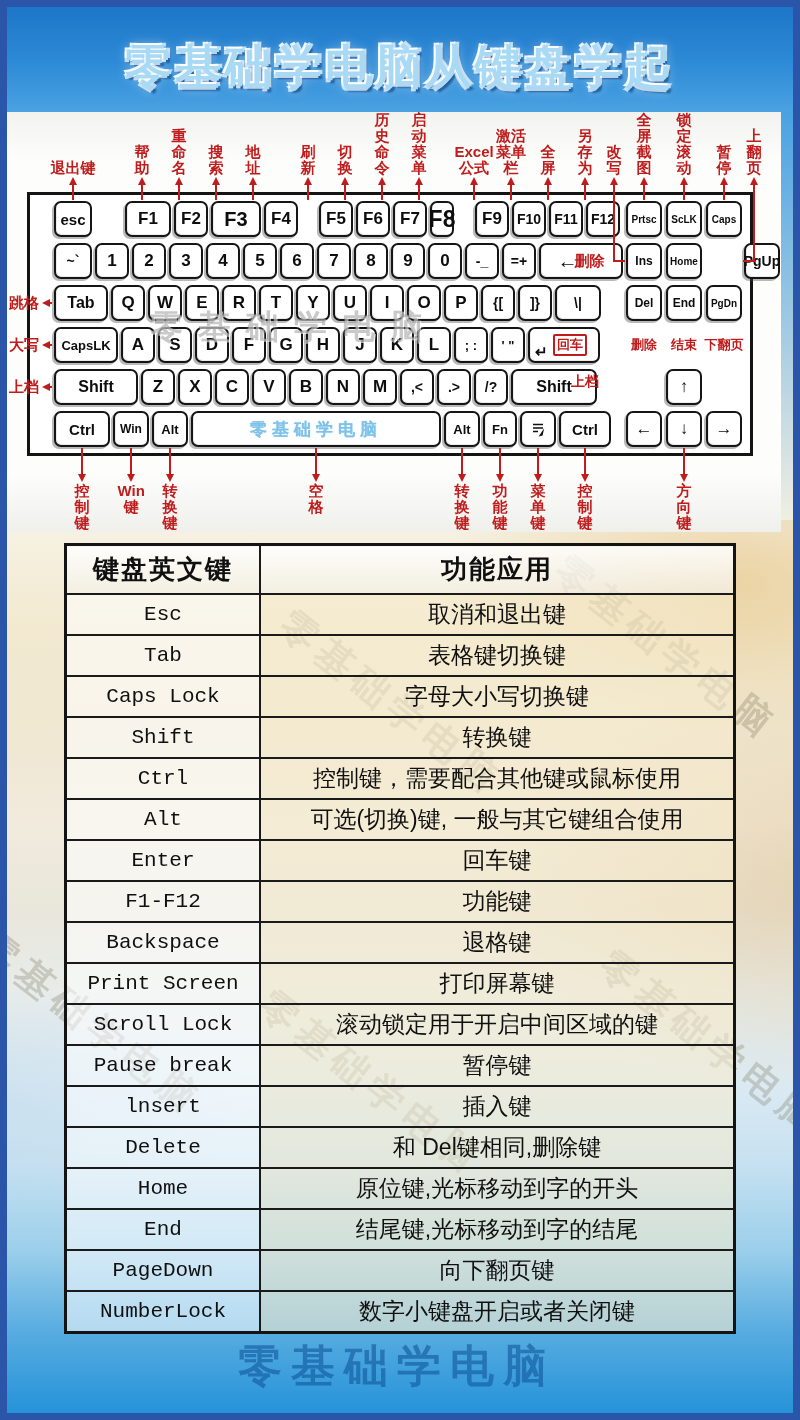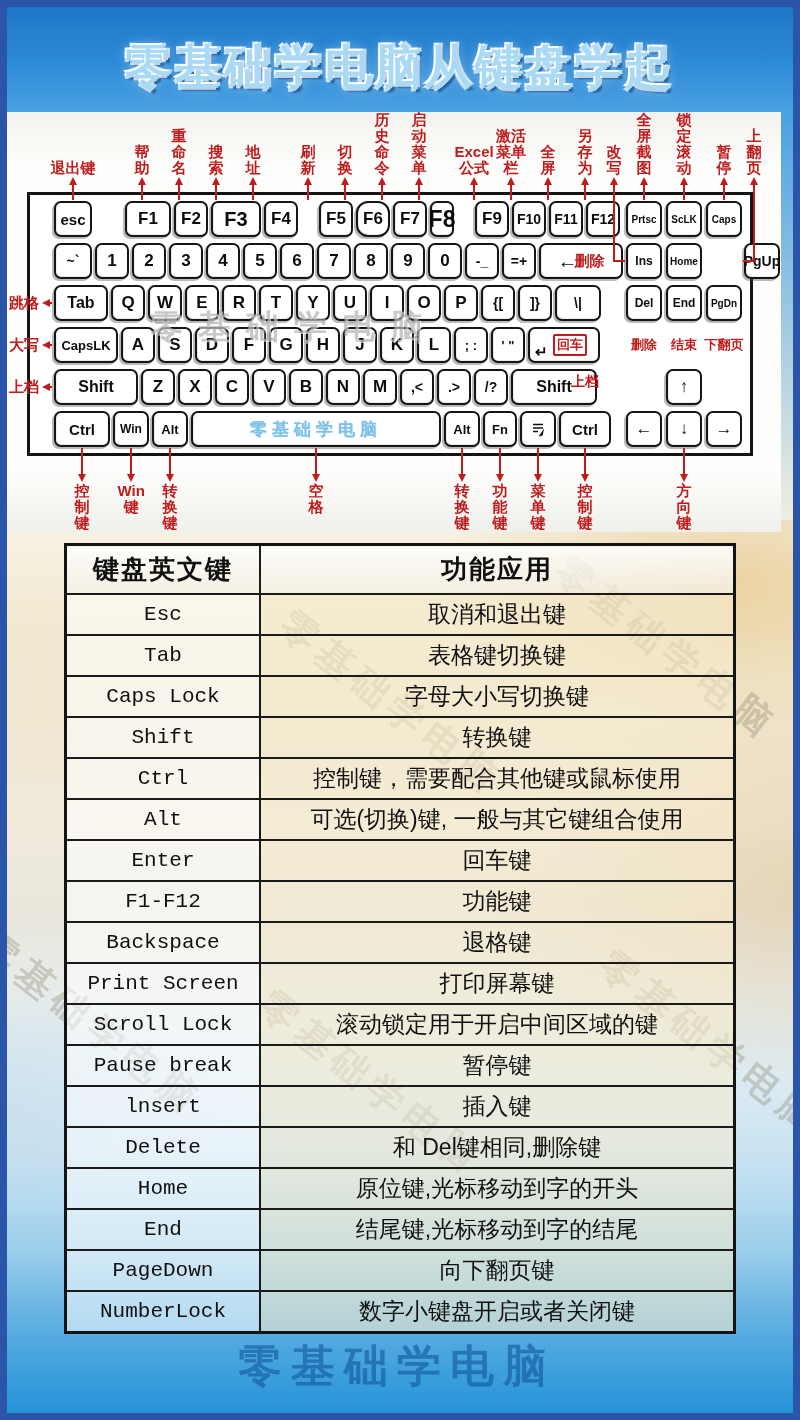--- a/index.html
+++ b/index.html
@@ -102,21 +102,21 @@
 
   <div class="kb-panel" id="kbPanel">
     <div class="kb-frame" id="kbFrame">
         <div class="krow">
           <div class="key" id="key-esc" style="width: 38px; font-size: 15px;">esc</div>
           <div class="key" id="key-f1" style="width: 46px; margin-left: 30px; font-size: 17px;">F1</div>
           <div class="key" id="key-f2" style="width: 34px; font-size: 17px;">F2</div>
           <div class="key" id="key-f3" style="width: 50px; font-size: 20px;">F3</div>
           <div class="key" id="key-f4" style="width: 34px; font-size: 17px;">F4</div>
           <div class="key" id="key-f5" style="width: 34px; margin-left: 18px; font-size: 17px;">F5</div>
-          <div class="key" id="key-f6" style="width: 34px; font-size: 17px; border-radius: 12px;">F6</div>
+          <div class="key" id="key-f6" style="width: 34px; font-size: 17px;">F6</div>
           <div class="key" id="key-f7" style="width: 34px; font-size: 17px;">F7</div>
           <div class="key" id="key-f8" style="width: 24px; font-size: 23px;">F8</div>
           <div class="key" id="key-f9" style="width: 34px; margin-left: 18px; font-size: 17px;">F9</div>
           <div class="key" id="key-f10" style="width: 34px; font-size: 14px;">F10</div>
           <div class="key" id="key-f11" style="width: 34px; font-size: 14px;">F11</div>
           <div class="key" id="key-f12" style="width: 34px; font-size: 14px;">F12</div>
           <div class="cluster">
             <div class="key" id="key-prtsc" style="font-size: 10px;">Prtsc</div>
             <div class="key" id="key-sclk" style="font-size: 10px;">ScLK</div>
             <div class="key" id="key-pause" style="font-size: 10px;">Caps</div>

